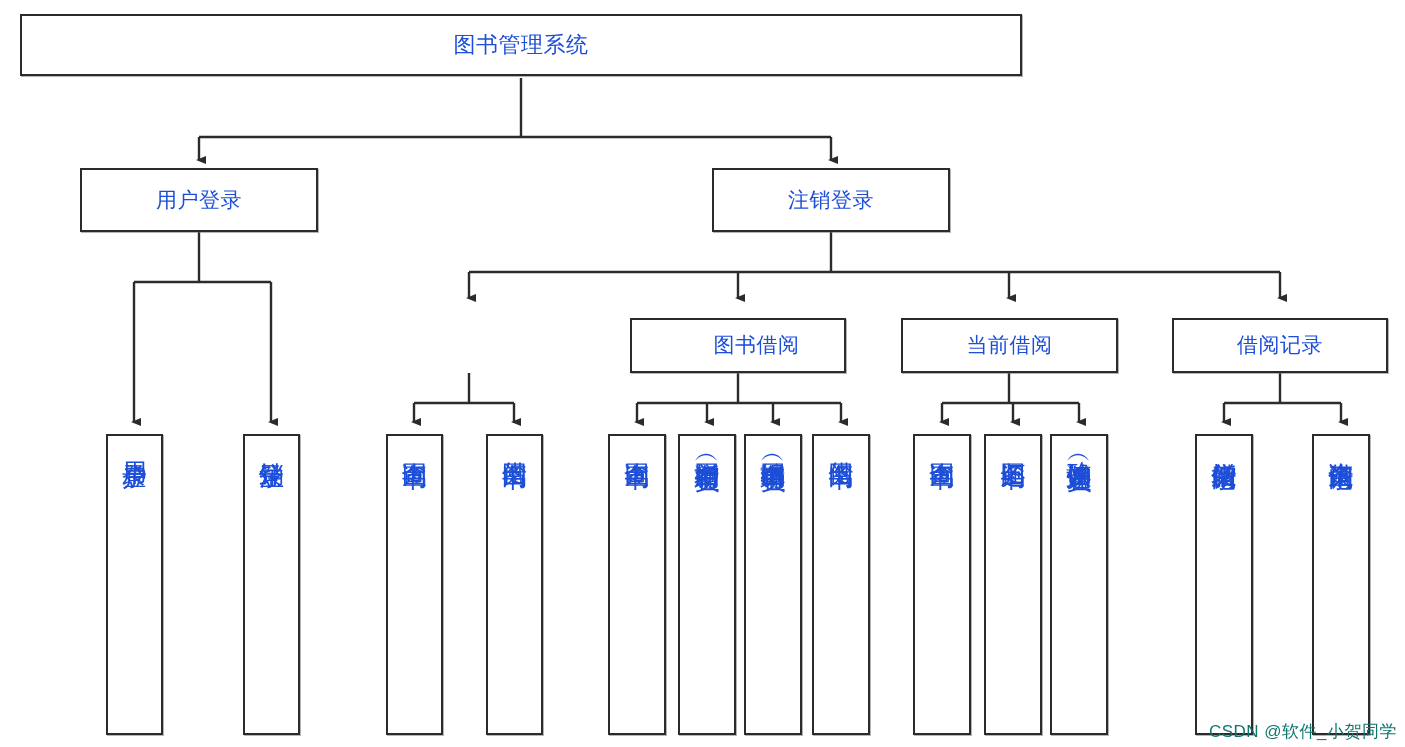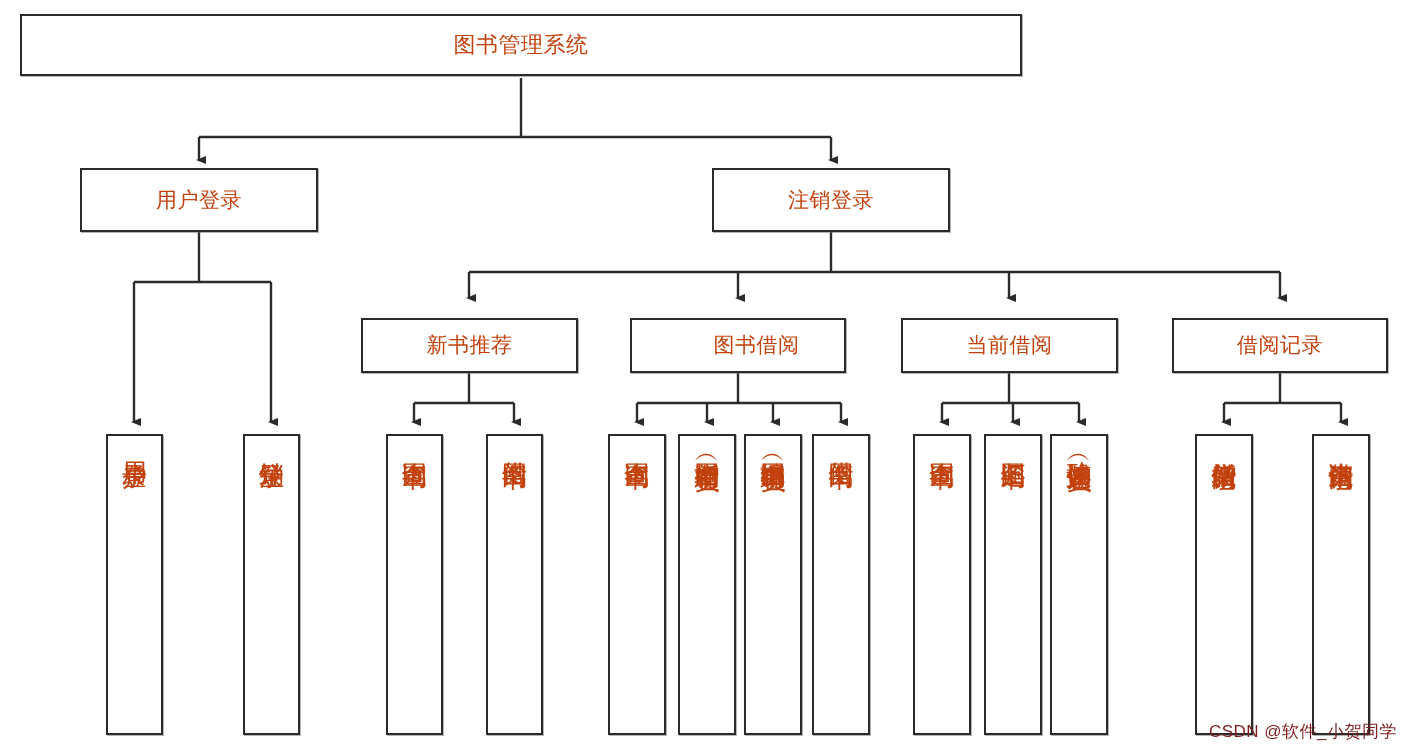--- a/index.html
+++ b/index.html
@@ -26,21 +26,21 @@
     pointer-events: none;
   }
   .node {
     position: absolute;
     box-sizing: border-box;
     border: 2px solid #2b2b2b;
     background: #ffffff;
     display: flex;
     align-items: center;
     justify-content: center;
-    color: #c2410c;
+    color: #1d4ed8;
     box-shadow: 1px 1px 0 rgba(120,120,120,0.55);
   }
   .node-label {
     display: block;
     text-align: center;
     line-height: 1.18;
     letter-spacing: 0.5px;
   }
   .node.horizontal .node-label {
     font-size: 21px;
@@ -60,21 +60,21 @@
     font-size: 25px;
     line-height: 1.0;
     letter-spacing: 1px;
     text-align: left;
   }
   .watermark {
     position: absolute;
     right: 8px;
     bottom: 4px;
     font-size: 17px;
-    color: #7f1d1d;
+    color: #0f766e;
     letter-spacing: 0.5px;
     white-space: nowrap;
     user-select: none;
   }
 </style>
 </head>
 <body>
 
 <div id="diagram-root">
 
@@ -132,23 +132,20 @@
     <span class="node-label">图书管理系统</span>
   </div>
 
   <div class="node horizontal" style="left:80px; top:168px; width:238px; height:64px;">
     <span class="node-label">用户登录</span>
   </div>
   <div class="node horizontal" style="left:712px; top:168px; width:238px; height:64px;">
     <span class="node-label">注销登录</span>
   </div>
 
-  <div class="node horizontal" style="left:361px; top:318px; width:217px; height:55px;">
-    <span class="node-label">新书推荐</span>
-  </div>
   <div class="node horizontal" style="left:630px; top:318px; width:216px; height:55px;padding-left:37px;">
     <span class="node-label">图书借阅</span>
   </div>
   <div class="node horizontal" style="left:1172px; top:318px; width:216px; height:55px;">
     <span class="node-label">借阅记录</span>
   </div>
   <div class="node horizontal" style="left:901px; top:318px; width:217px; height:55px;">
     <span class="node-label">当前借阅</span>
   </div>
 

